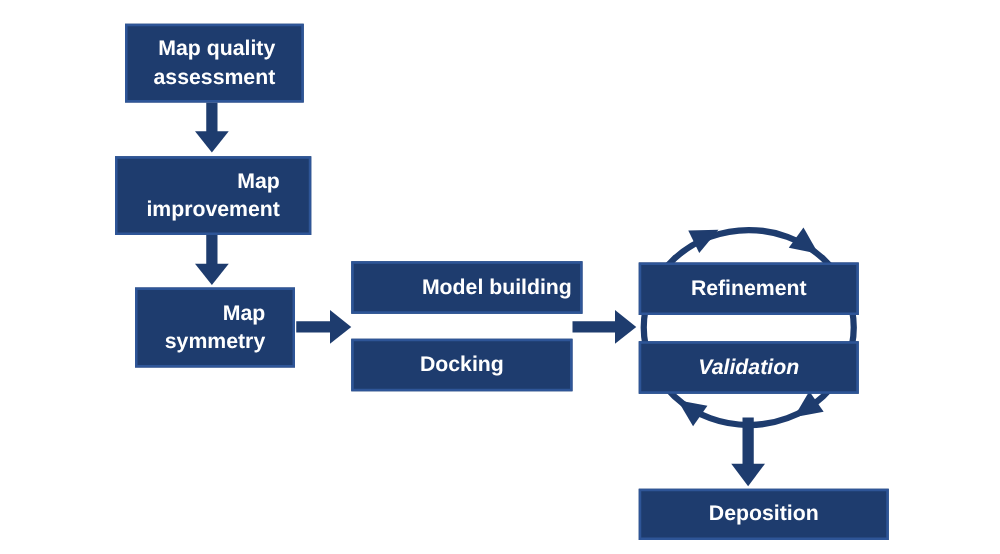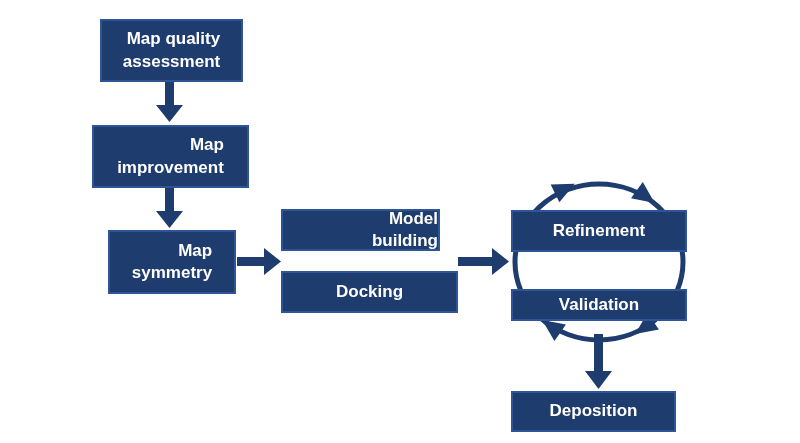--- a/index.html
+++ b/index.html
@@ -83,23 +83,23 @@
 
   <div class="box" style="left:100px; top:19px; width:143px; height:63px;">Map quality
 assessment</div>
 
   <div class="box" style="left:92px; top:125px; width:157px; height:63px;">Map
 improvement</div>
 
   <div class="box" style="left:108px; top:230px; width:128px; height:64px;">Map
 symmetry</div>
 
-  <div class="box" style="left:281px; top:209px; width:159px; height:42px;padding-left:48px;">Model building</div>
+  <div class="box" style="left:281px; top:209px; width:185px; height:42px;padding-left:48px;">Model building</div>
 
   <div class="box" style="left:511px; top:210px; width:176px; height:42px;">Refinement</div>
 
   <div class="box" style="left:281px; top:271px; width:177px; height:42px;">Docking</div>
 
-  <div class="box" style="left:511px; top:289px; width:176px; height:32px;">Validation</div>
+  <div class="box" style="left:511px; top:273px; width:176px; height:42px;font-style:italic;">Validation</div>
 
-  <div class="box" style="left:511px; top:391px; width:165px; height:41px;">Deposition</div>
+  <div class="box" style="left:511px; top:391px; width:200px; height:41px;">Deposition</div>
 
 </div>
 
 </body></html>

